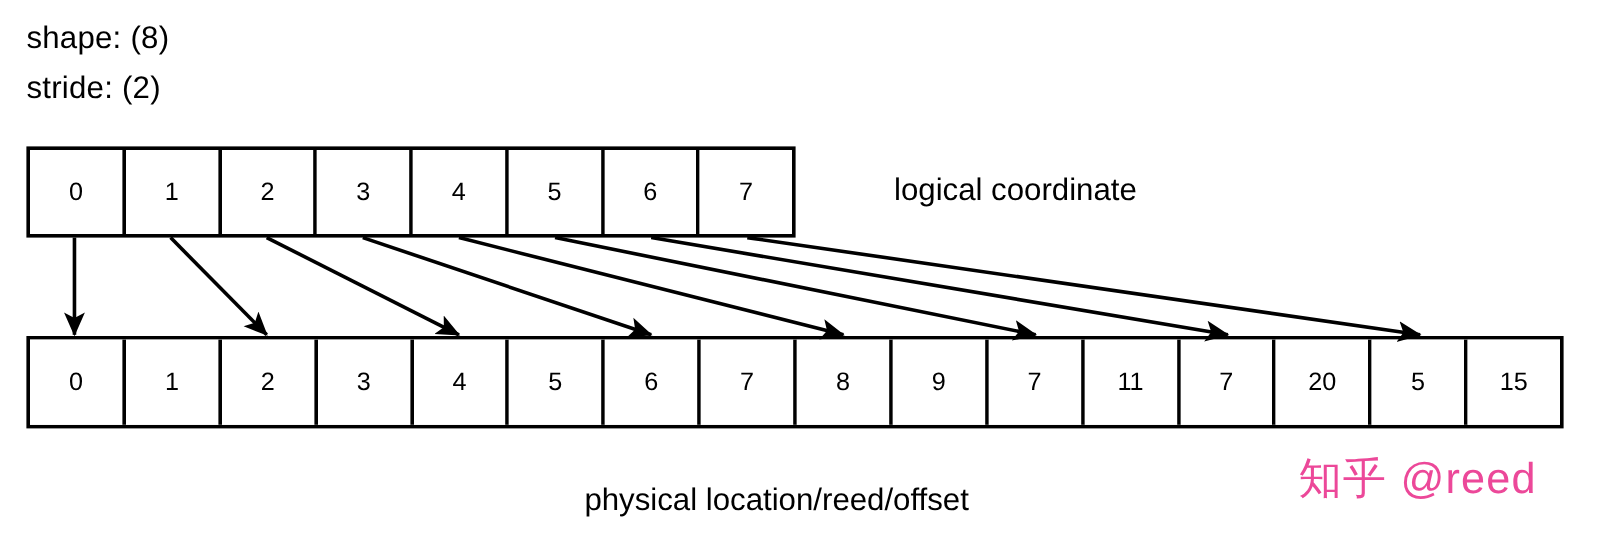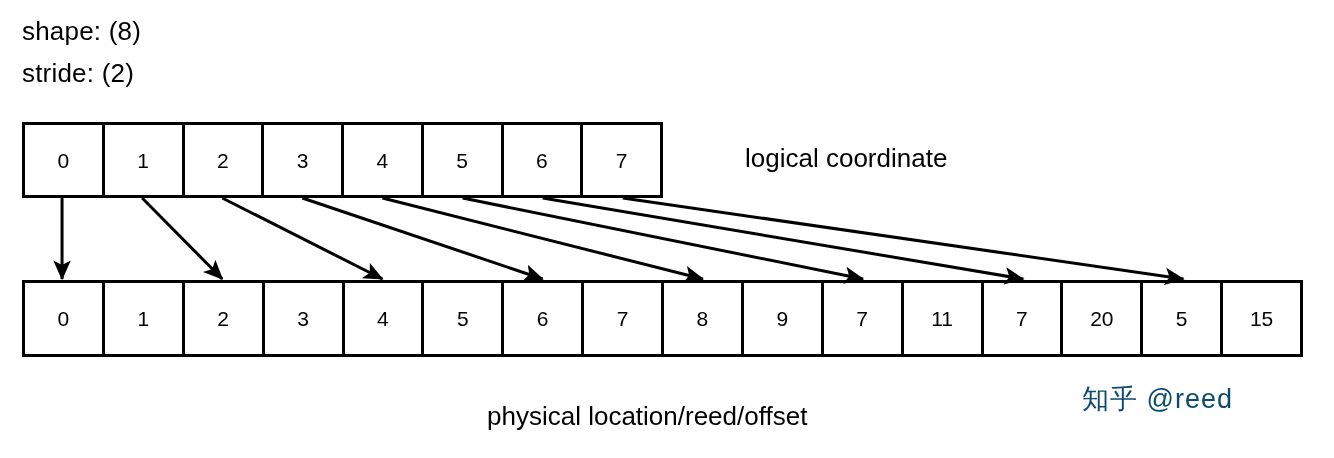--- a/index.html
+++ b/index.html
@@ -95,24 +95,24 @@
   #physical-label {
     left: 487px;
     top: 403px;
   }
 
   
   #watermark {
     position: absolute;
     left: 1082px;
     top: 384px;
-    font-size: 27px;
+    font-size: 36px;
     line-height: 30px;
     white-space: nowrap;
-    color: #0c4a6e;
+    color: #ec4899;
     letter-spacing: 1px;
   }
 </style>
 </head>
 <body>
 
 <div id="stage">
 
   <div class="meta-line" id="meta-shape">shape: (8)</div>
 

